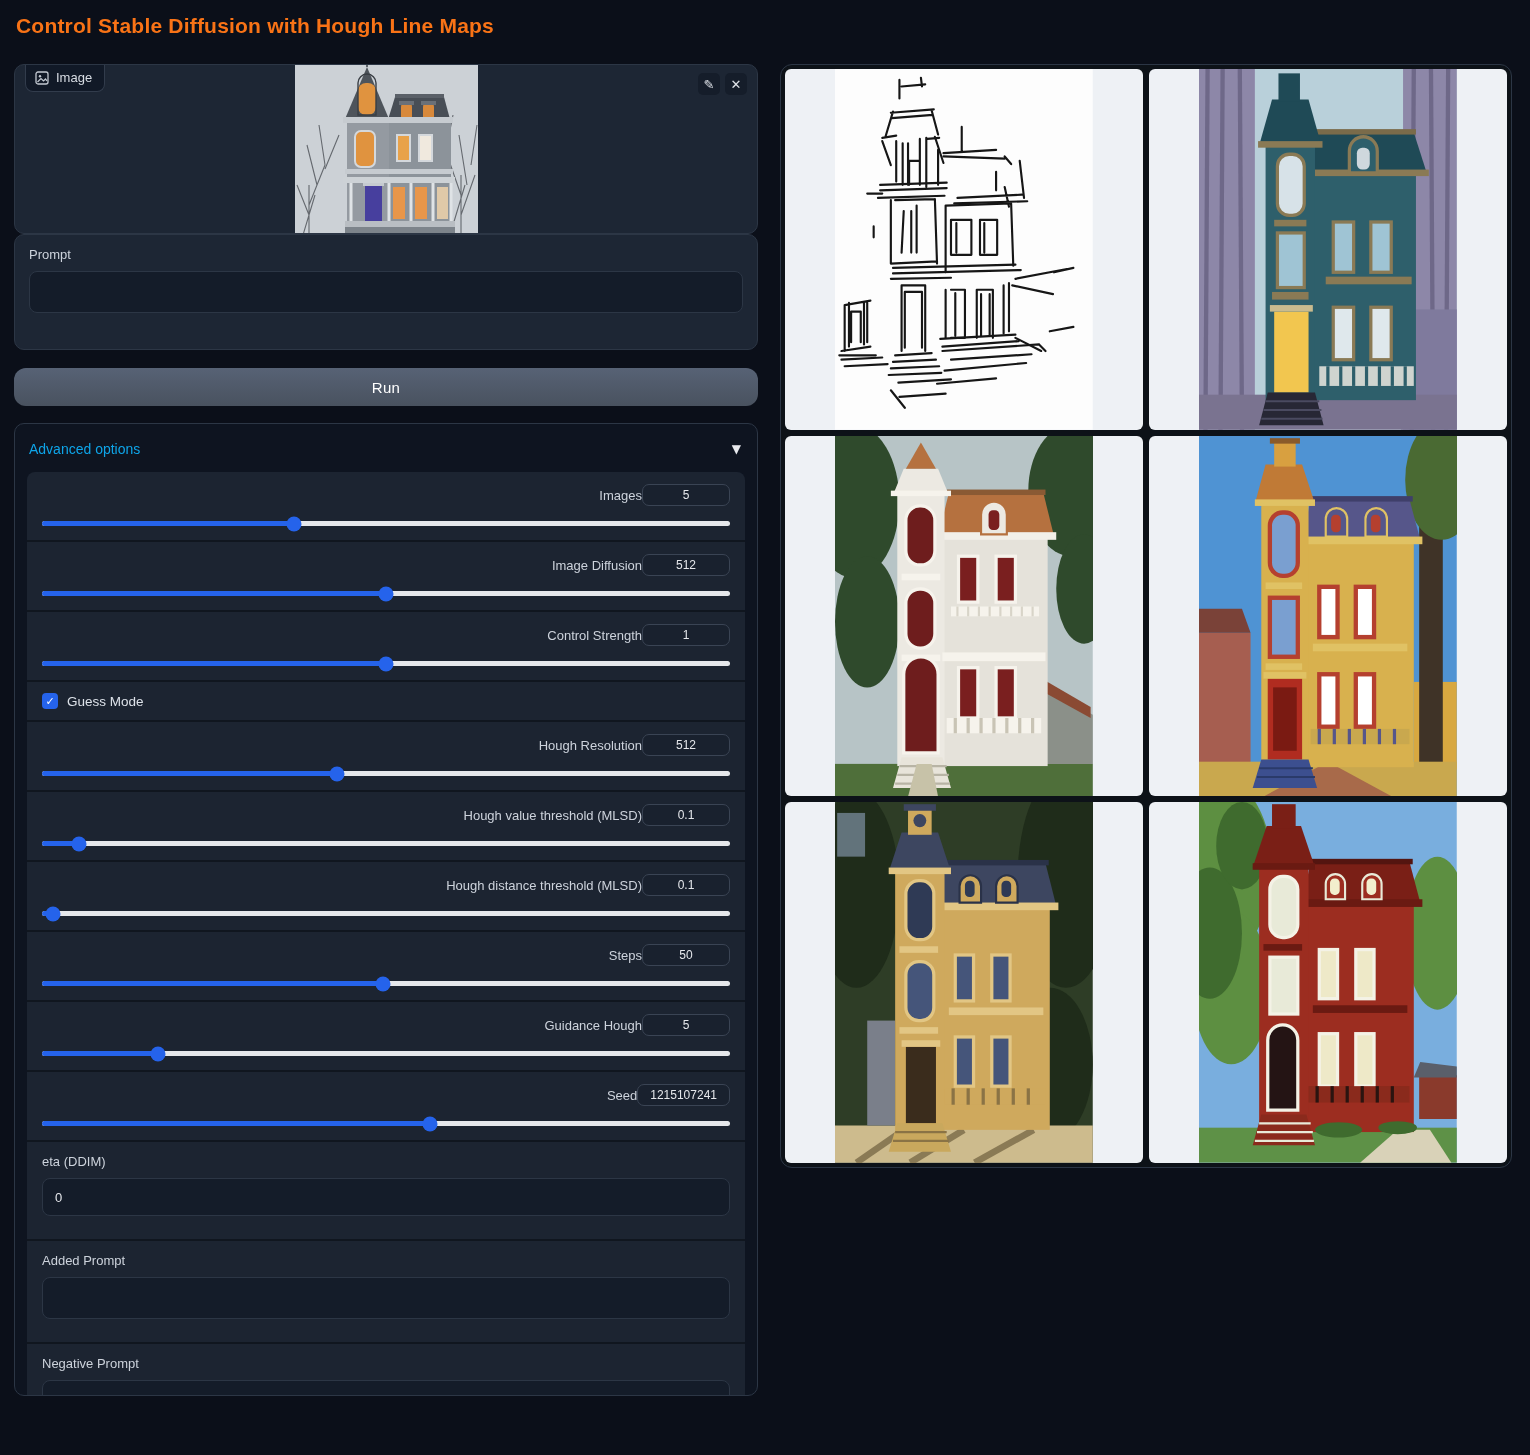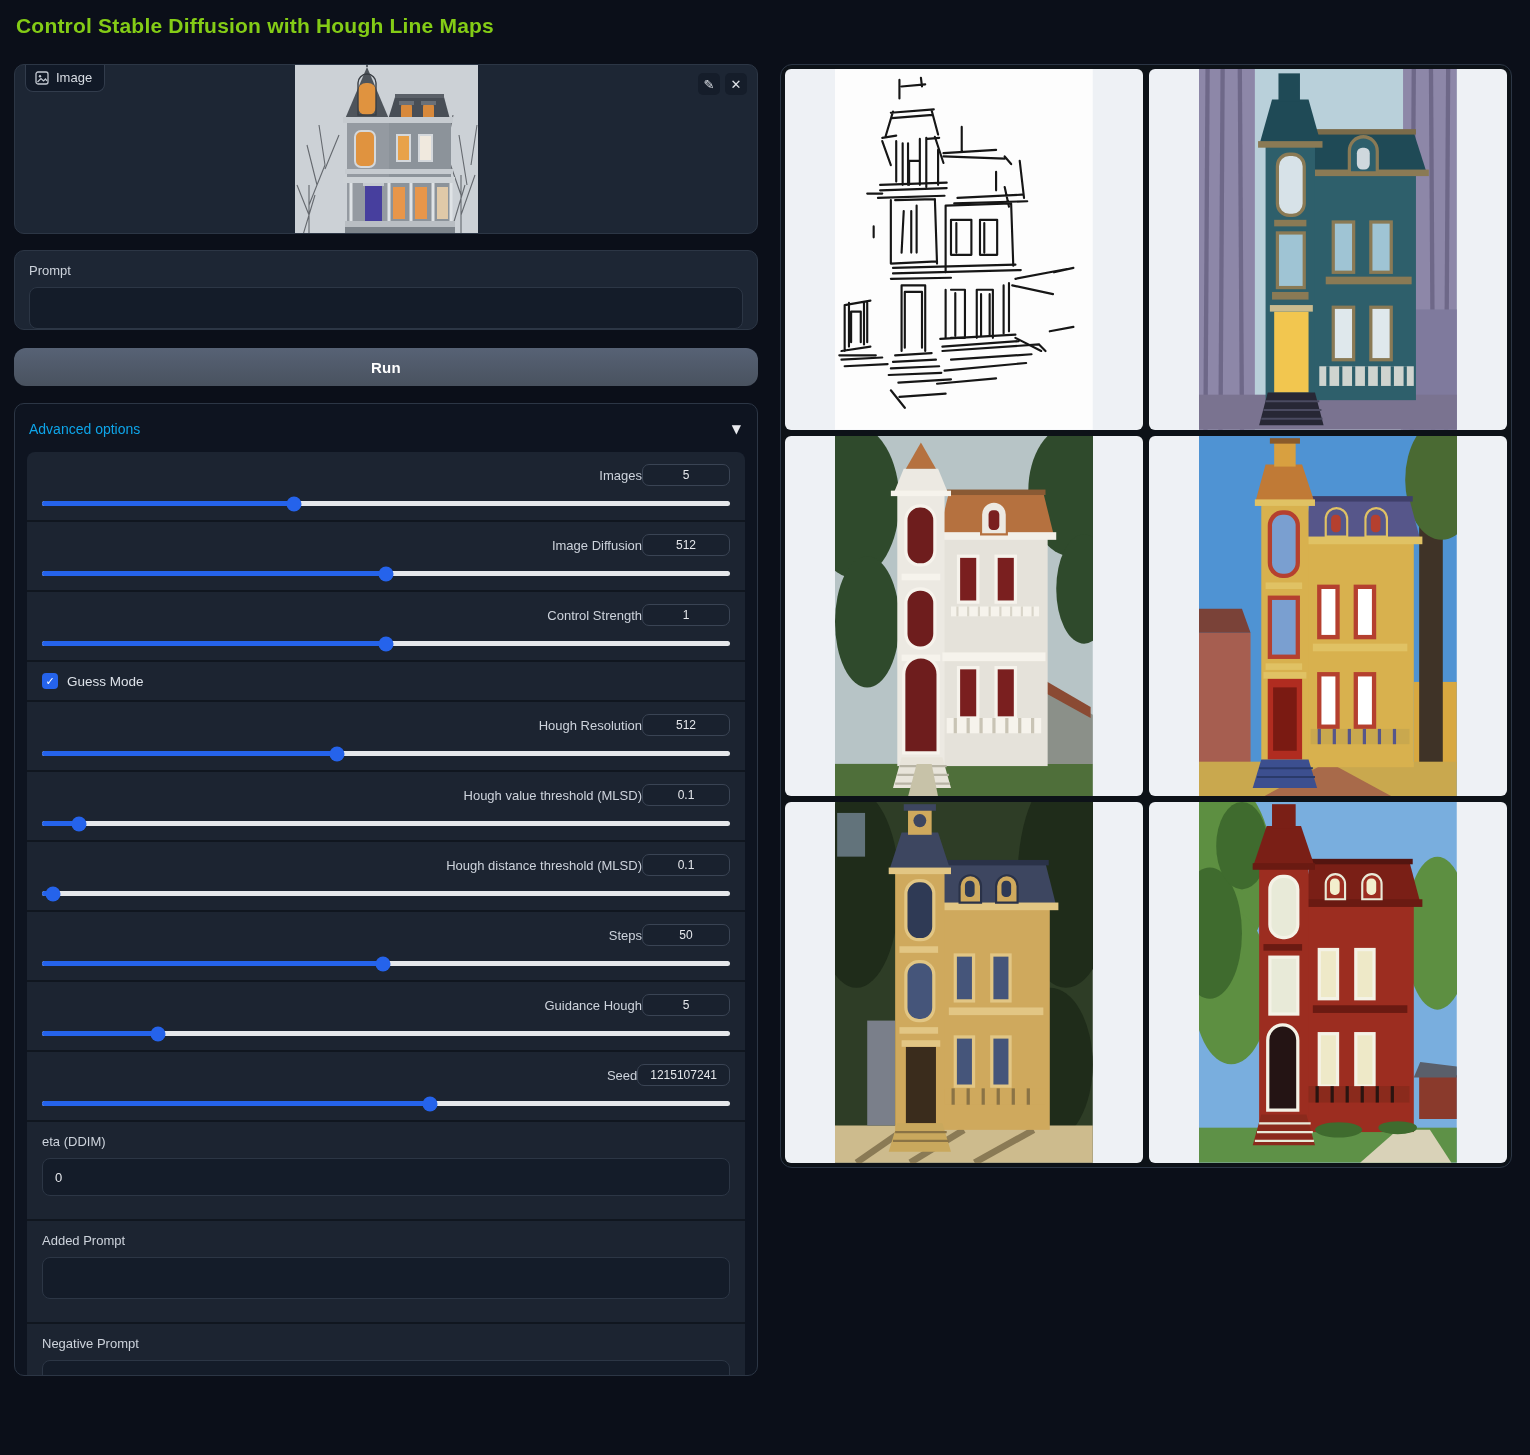--- a/index.html
+++ b/index.html
@@ -6,21 +6,21 @@
   html,body { width:1530px; height:1455px; }
   body {
     background:#0b0f19;
     font-family:"Liberation Sans", sans-serif;
     color:#e5e7eb;
     overflow:hidden;
     position:relative;
   }
   .page-title {
     position:absolute; left:16px; top:14px;
-    font-size:21px; font-weight:700; color:#84cc16; letter-spacing:.2px;
+    font-size:21px; font-weight:700; color:#f97316; letter-spacing:.2px;
   }
   
   .left-col { position:absolute; left:14px; top:64px; width:744px; }
   .panel {
     background:#1d2634; border:1px solid #2c3645; border-radius:10px;
     position:relative;
   }
   .image-panel { height:170px; overflow:hidden; }
   .image-badge {
     position:absolute; left:10px; top:0px; z-index:3;
@@ -33,33 +33,33 @@
   .img-actions { position:absolute; right:10px; top:8px; z-index:3; display:flex; gap:5px; }
   .icon-btn {
     width:22px; height:22px; border:none; border-radius:5px;
     background:rgba(15,22,35,.55); color:#dfe3e9; font-size:13px;
     display:flex; align-items:center; justify-content:center; cursor:pointer;
     font-family:"DejaVu Sans", sans-serif;
   }
   .photo-wrap { position:absolute; left:280px; top:0; width:183px; height:238px; }
   .photo-wrap svg { width:100%; height:100%; display:block; }
 
-  .prompt-panel { margin-top:16px; height:80px; padding:12px 14px; }
+  .prompt-panel { height:116px; padding:12px 14px; }
   .field-label { font-size:13px; color:#cdd3dc; }
   .text-area {
     width:100%; margin-top:9px; background:#141c29; border:1px solid #2c3645;
     border-radius:8px; color:#e5e7eb; font-size:13px; padding:8px 10px;
     resize:none; font-family:"Liberation Sans", sans-serif; display:block;
   }
   .prompt-panel .text-area { height:42px; }
 
   .run-btn {
     margin-top:18px; width:100%; height:38px; border:none; border-radius:12px;
     background:linear-gradient(#576275,#49525f); color:#fff;
-    font-size:15px; font-weight:700; cursor:pointer; letter-spacing:.3px;
+    font-size:15px; font-weight:400; cursor:pointer; letter-spacing:.3px;
     font-family:"Liberation Sans", sans-serif;
   }
 
   .advanced { margin-top:17px; background:#0e1420; border:1px solid #2c3645;
     border-radius:10px; padding-bottom:2px; overflow:hidden; height:973px; }
   .acc-header {
     display:flex; justify-content:space-between; align-items:center;
     padding:17px 16px 15px 14px; cursor:pointer;
   }
   .acc-title { font-size:14px; color:#0ea5e9; }

